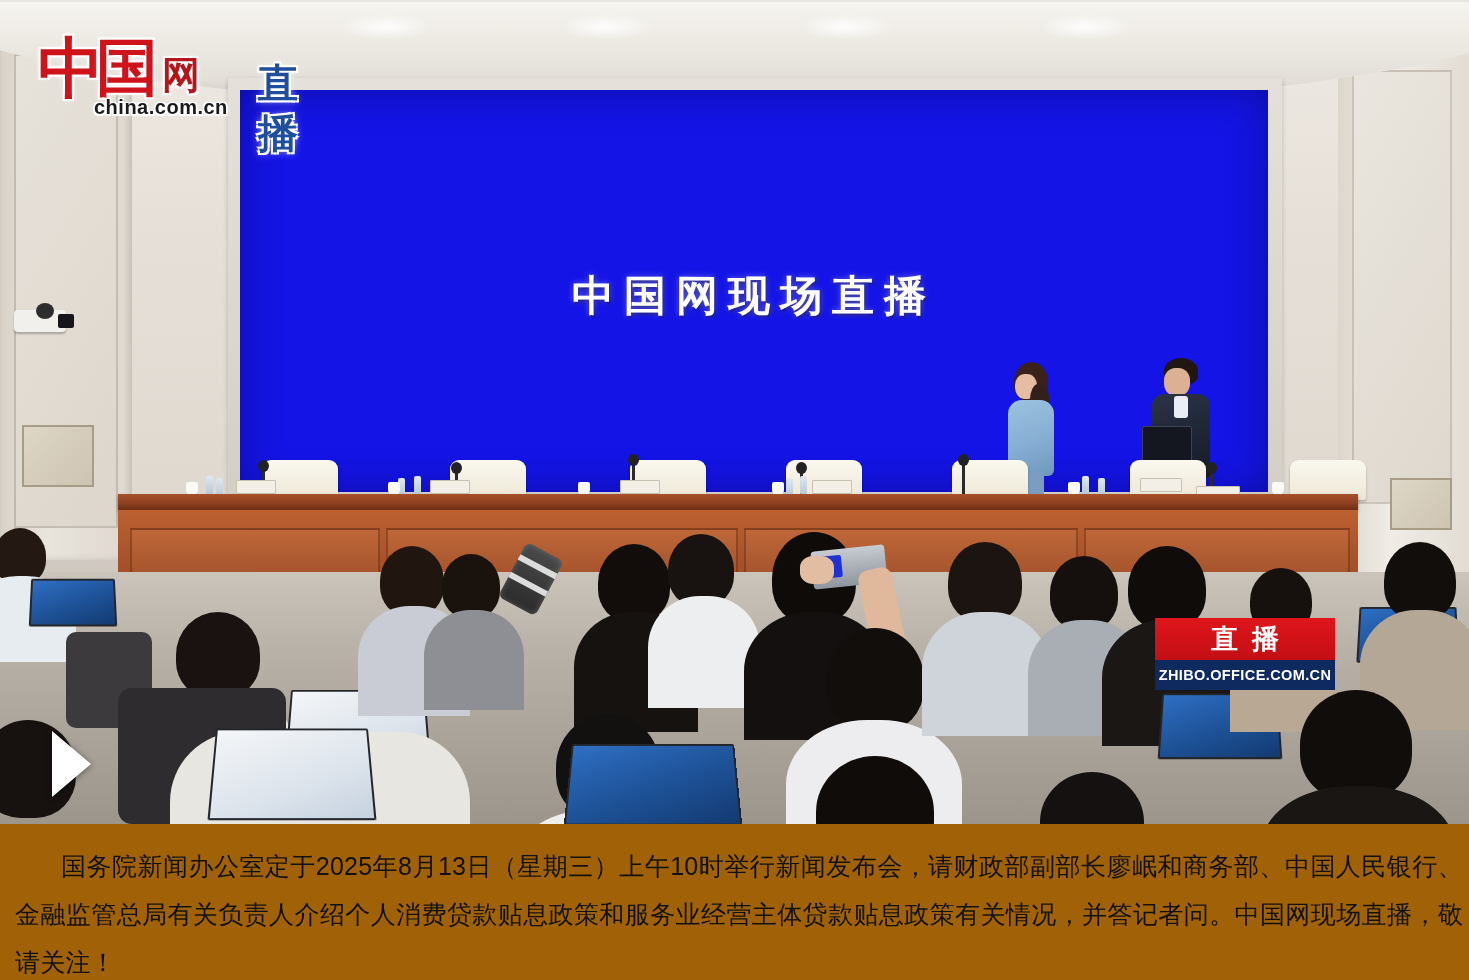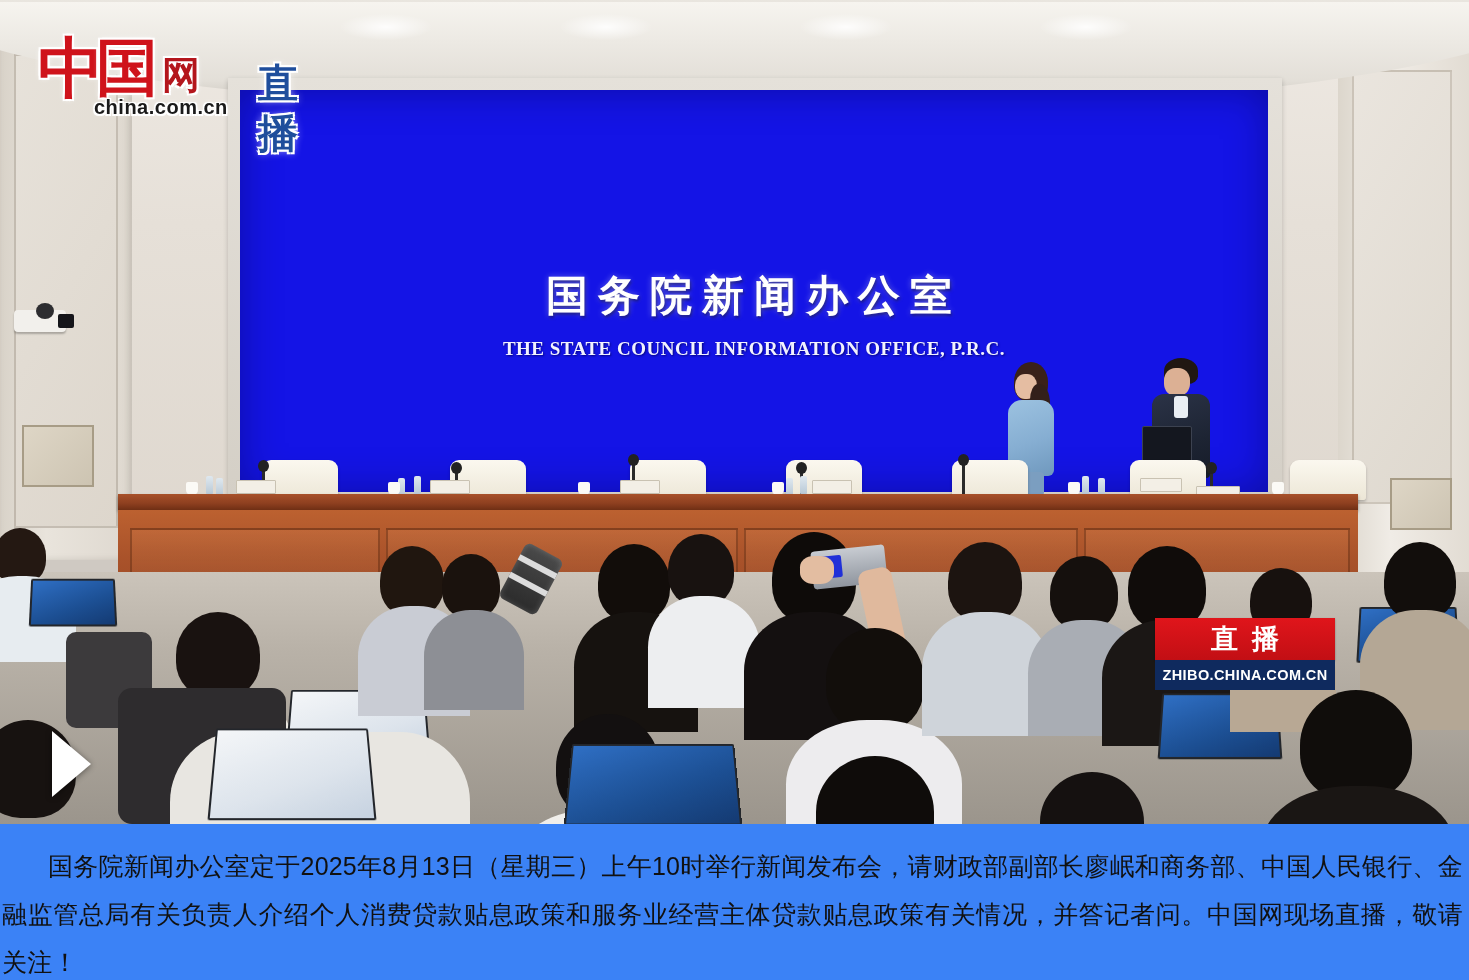--- a/index.html
+++ b/index.html
@@ -391,22 +391,22 @@
     color:#ffffff;
     font-size:14.5px; font-weight:bold;
     letter-spacing:.4px;
     display:flex; align-items:center; justify-content:center;
     font-family:"Liberation Sans","DejaVu Sans",sans-serif;
   }
 
   
   #caption {
     position:absolute; left:0; top:824px; width:1469px; height:156px;
-    background:#3b82f6;
-    padding:18px 6px 0 2px;
+    background:#a16207;
+    padding:18px 6px 0 15px;
     box-sizing:border-box;
   }
   .caption-text {
     color:#111111;
     font-size:25px;
     line-height:48px;
     text-align:justify;
     text-align-last:left;
     letter-spacing:.2px;
     font-family:"Liberation Sans","DejaVu Sans",sans-serif;
@@ -438,22 +438,21 @@
       <div class="ceiling-band3"></div>
       <div class="ceiling-lip"></div>
       <div class="ceiling-spot" style="left:340px;"></div>
       <div class="ceiling-spot" style="left:560px;"></div>
       <div class="ceiling-spot" style="left:800px;"></div>
       <div class="ceiling-spot" style="left:1040px;"></div>
     </div>
 
     <div class="screen-frame"></div>
     <div class="blue-screen">
-      <div class="screen-title">国务院新闻办公室</div>
-      <div class="screen-subtitle">THE STATE COUNCIL INFORMATION OFFICE, P.R.C.</div>
+      <div class="screen-title">中国网现场直播</div>
     </div>
 
     <div class="person-walk woman">
       <div class="hair"></div>
         <div class="face"></div>
         <div class="hair2"></div>
       <div class="jacket"></div>
         <div class="legs"></div>
     </div>
     <div class="person-walk man">
@@ -639,21 +638,21 @@
         <span class="logo-url">china.com.cn</span>
       </div>
       <div class="logo-live">直播</div>
     </div>
 
     <div class="play-btn"></div>
 
 
     <div class="live-badge">
       <div class="live-badge-top">直播</div>
-      <div class="live-badge-bot">ZHIBO.CHINA.COM.CN</div>
+      <div class="live-badge-bot">ZHIBO.OFFICE.COM.CN</div>
     </div>
 
   </div>
 
   <div id="caption">
     <div class="caption-text">国务院新闻办公室定于2025年8月13日（星期三）上午10时举行新闻发布会，请财政部副部长廖岷和商务部、中国人民银行、金融监管总局有关负责人介绍个人消费贷款贴息政策和服务业经营主体贷款贴息政策有关情况，并答记者问。中国网现场直播，敬请关注！</div>
   </div>
 
 </div>
 

